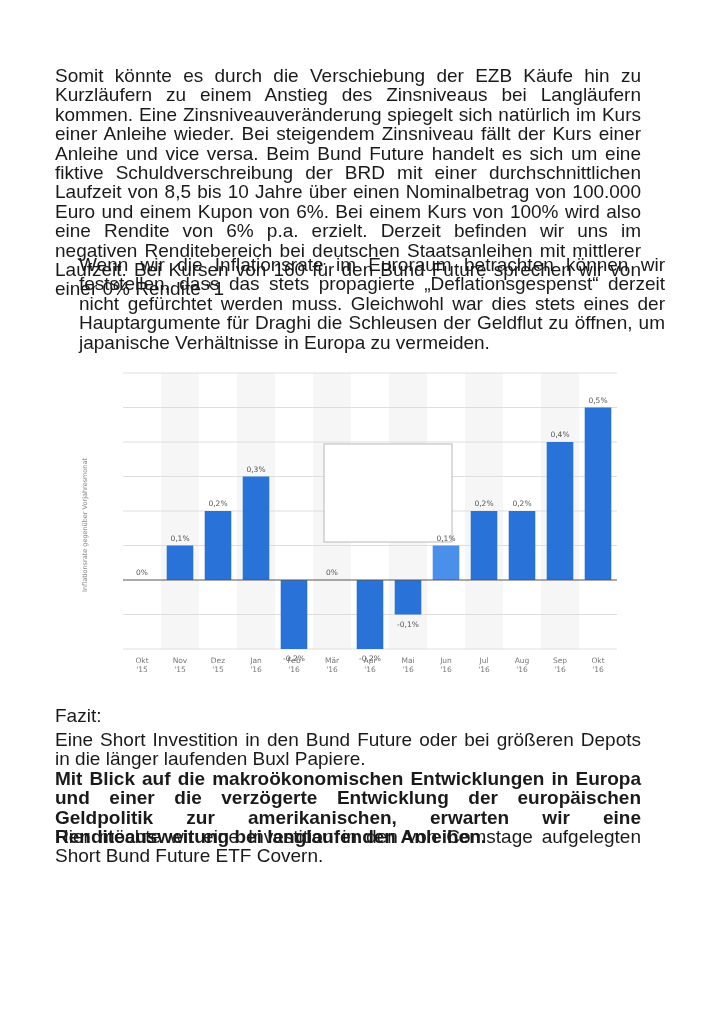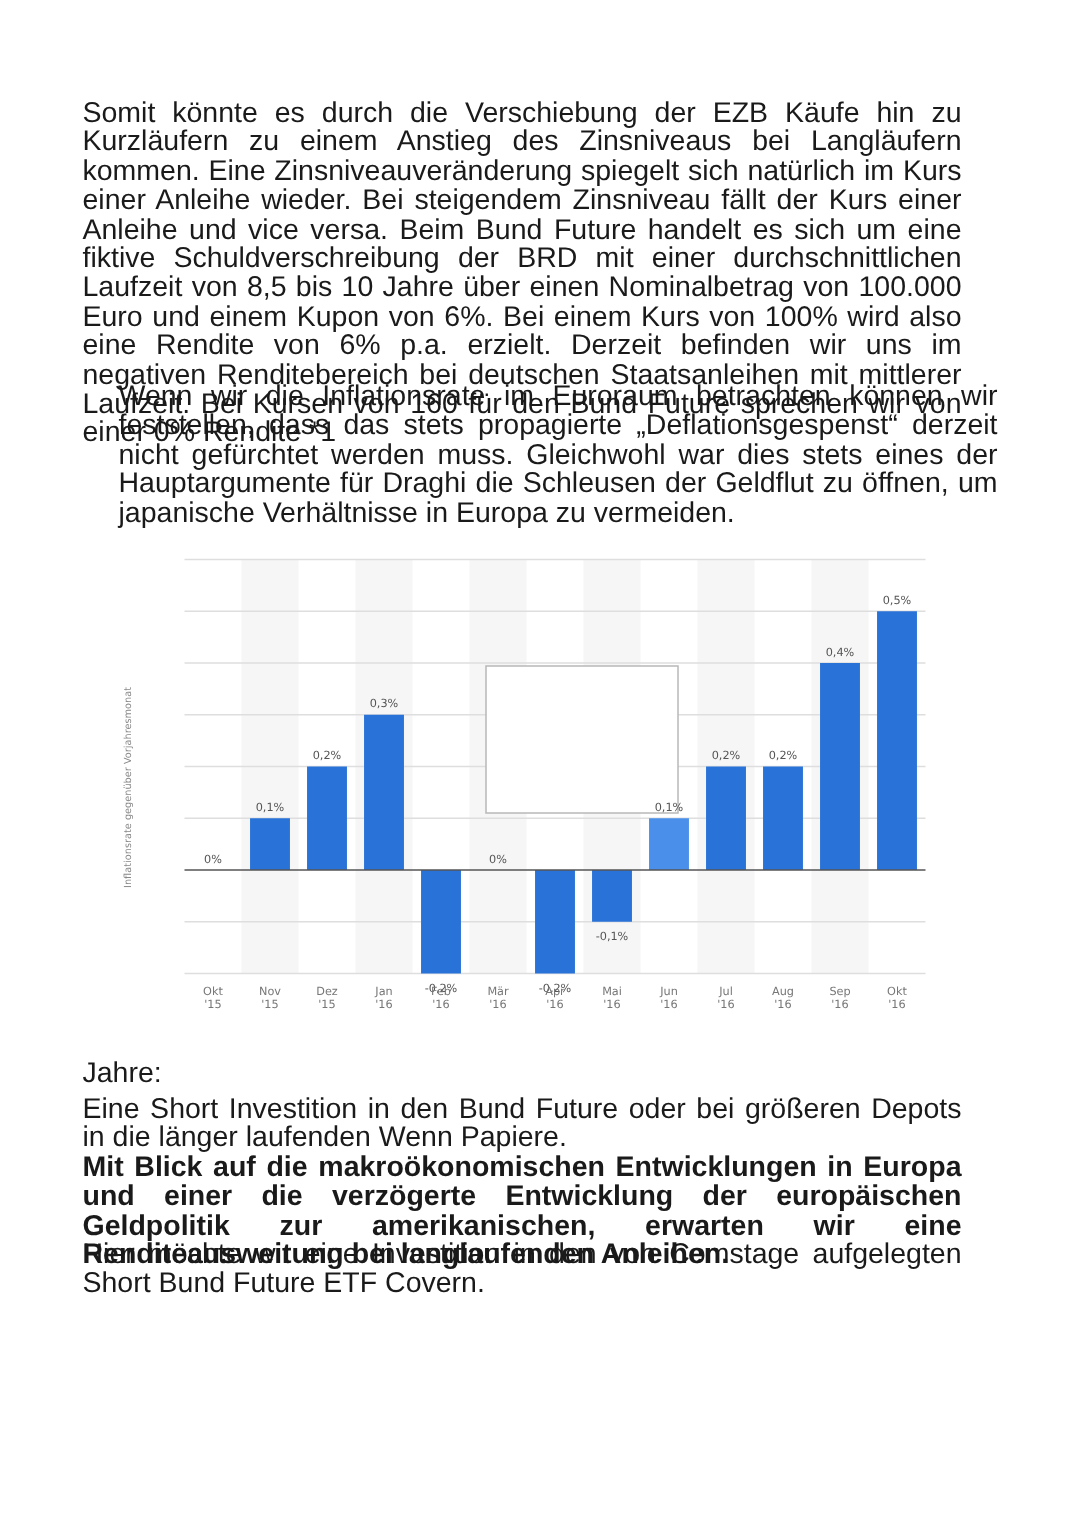--- a/index.html
+++ b/index.html
@@ -95,16 +95,16 @@
       <text x="447" y="303" text-anchor="middle" font-size="7.5" fill="#777777" class="tick-label">Aug</text>
       <text x="447" y="312" text-anchor="middle" font-size="7.5" fill="#777777" class="tick-label">'16</text>
       <text x="485" y="303" text-anchor="middle" font-size="7.5" fill="#777777" class="tick-label">Sep</text>
       <text x="485" y="312" text-anchor="middle" font-size="7.5" fill="#777777" class="tick-label">'16</text>
       <text x="523" y="303" text-anchor="middle" font-size="7.5" fill="#777777" class="tick-label">Okt</text>
       <text x="523" y="312" text-anchor="middle" font-size="7.5" fill="#777777" class="tick-label">'16</text>
     </g>
   <text class="ylabel" transform="translate(12,165) rotate(-90)" text-anchor="middle" font-size="6.5" fill="#888888">Inflationsrate gegenüber Vorjahresmonat</text>
 </svg>
 
-<p class="para" id="fazit">Jahre:</p>
-<p class="para" id="p3">Eine Short Investition in den Bund Future oder bei größeren Depots in die länger laufenden Wenn Papiere.</p>
+<p class="para" id="fazit">Fazit:</p>
+<p class="para" id="p3">Eine Short Investition in den Bund Future oder bei größeren Depots in die länger laufenden Buxl Papiere.</p>
 <p class="para" id="p4">Mit Blick auf die makroökonomischen Entwicklungen in Europa und einer die verzögerte Entwicklung der europäischen Geldpolitik zur amerikanischen, erwarten wir eine Renditeausweitung bei langlaufenden Anleihen.</p>
 <p class="para" id="p5">Hier möchte wir eine Investition in den von Comstage aufgelegten Short Bund Future ETF Covern.</p>
 
 </body></html>

